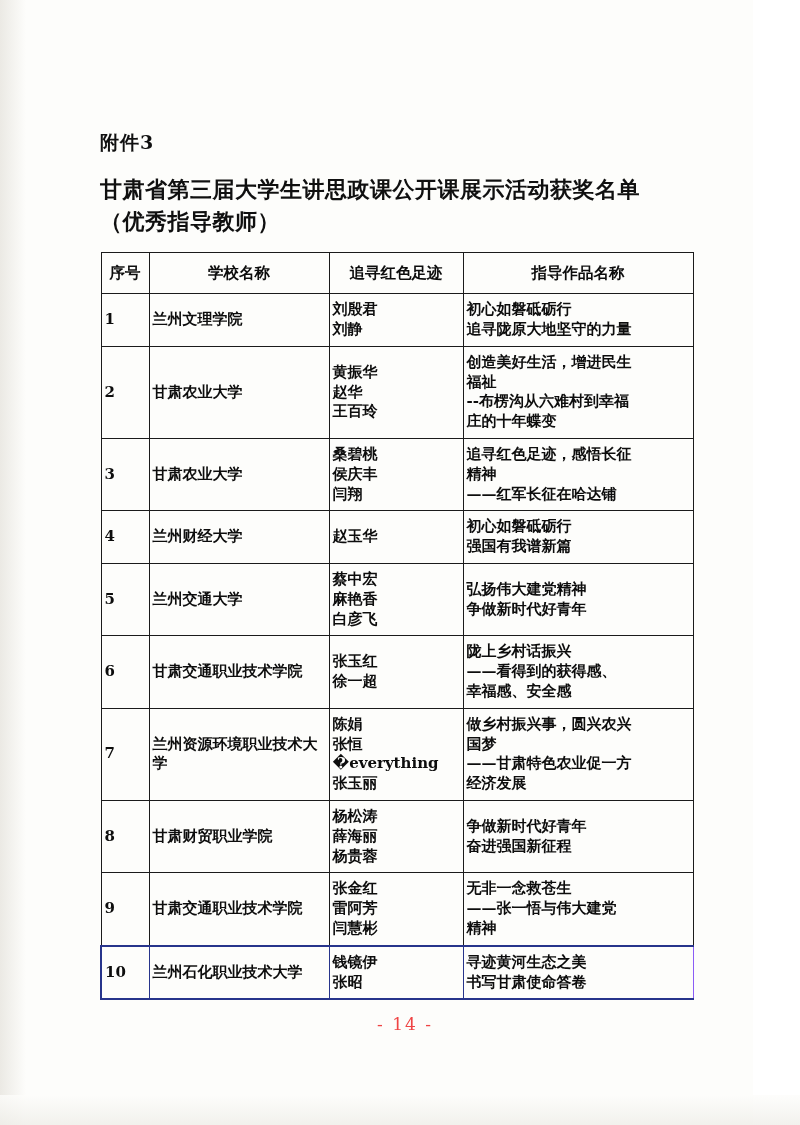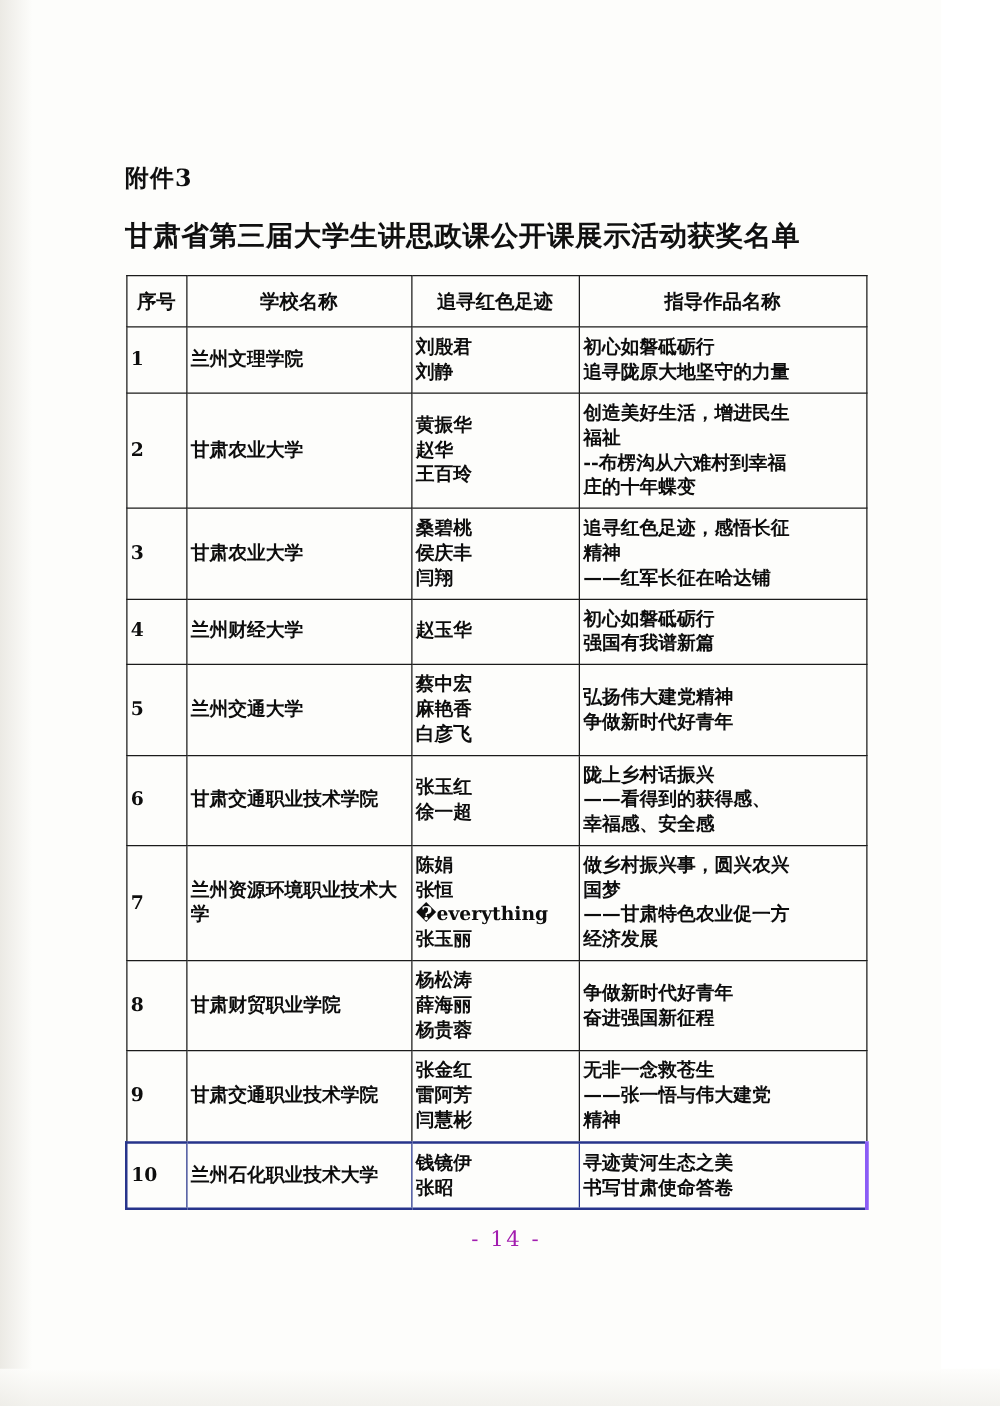--- a/index.html
+++ b/index.html
@@ -74,37 +74,37 @@
   .cell-multi span {
     display: block;
   }
   tr.highlight-row td {
     border-color: #27348b;
   }
   tr.highlight-row td:first-child {
     border-left: 2px solid #27348b;
   }
   tr.highlight-row td:last-child {
-    border-right: 3px solid #8b5cf6;
+    border-right: 1px solid #8b5cf6;
     border-radius: 19px;
   }
   tr.highlight-row td {
     border-top: 2px solid #27348b;
     border-bottom: 2px solid #27348b;
   }
   tr.highlight-row td + td {
     border-left: 1px solid #1b1b1b;
   }
   .page-number {
     text-align: center;
     font-size: 17px;
     margin-top: 14px;
     letter-spacing: 2px;
     font-family: "DejaVu Serif", "Liberation Serif", serif;
-    color: #a21caf;
+    color: #ef4444;
     padding-left: 10px;
   }
   .scan-edge-left {
     position: absolute;
     left: 0; top: 0;
     width: 26px;
     height: 1125px;
     background: linear-gradient(to right, #e8e6e0, #fdfdfb);
     opacity: 0.85;
   }
@@ -122,20 +122,21 @@
 
 <div class="page">
   <div class="scan-edge-left"></div>
   <div class="scan-edge-bottom"></div>
 
   <div class="content">
     <div class="attach-label">附件3</div>
 
     <div class="doc-title">
       <span>甘肃省第三届大学生讲思政课公开课展示活动获奖名单</span>
+      <span class="line2">（优秀指导教师）</span>
     </div>
 
     <table class="award-table">
       <colgroup>
         <col class="c-idx">
         <col class="c-school">
         <col class="c-teacher">
         <col class="c-work">
       </colgroup>
       <thead>

